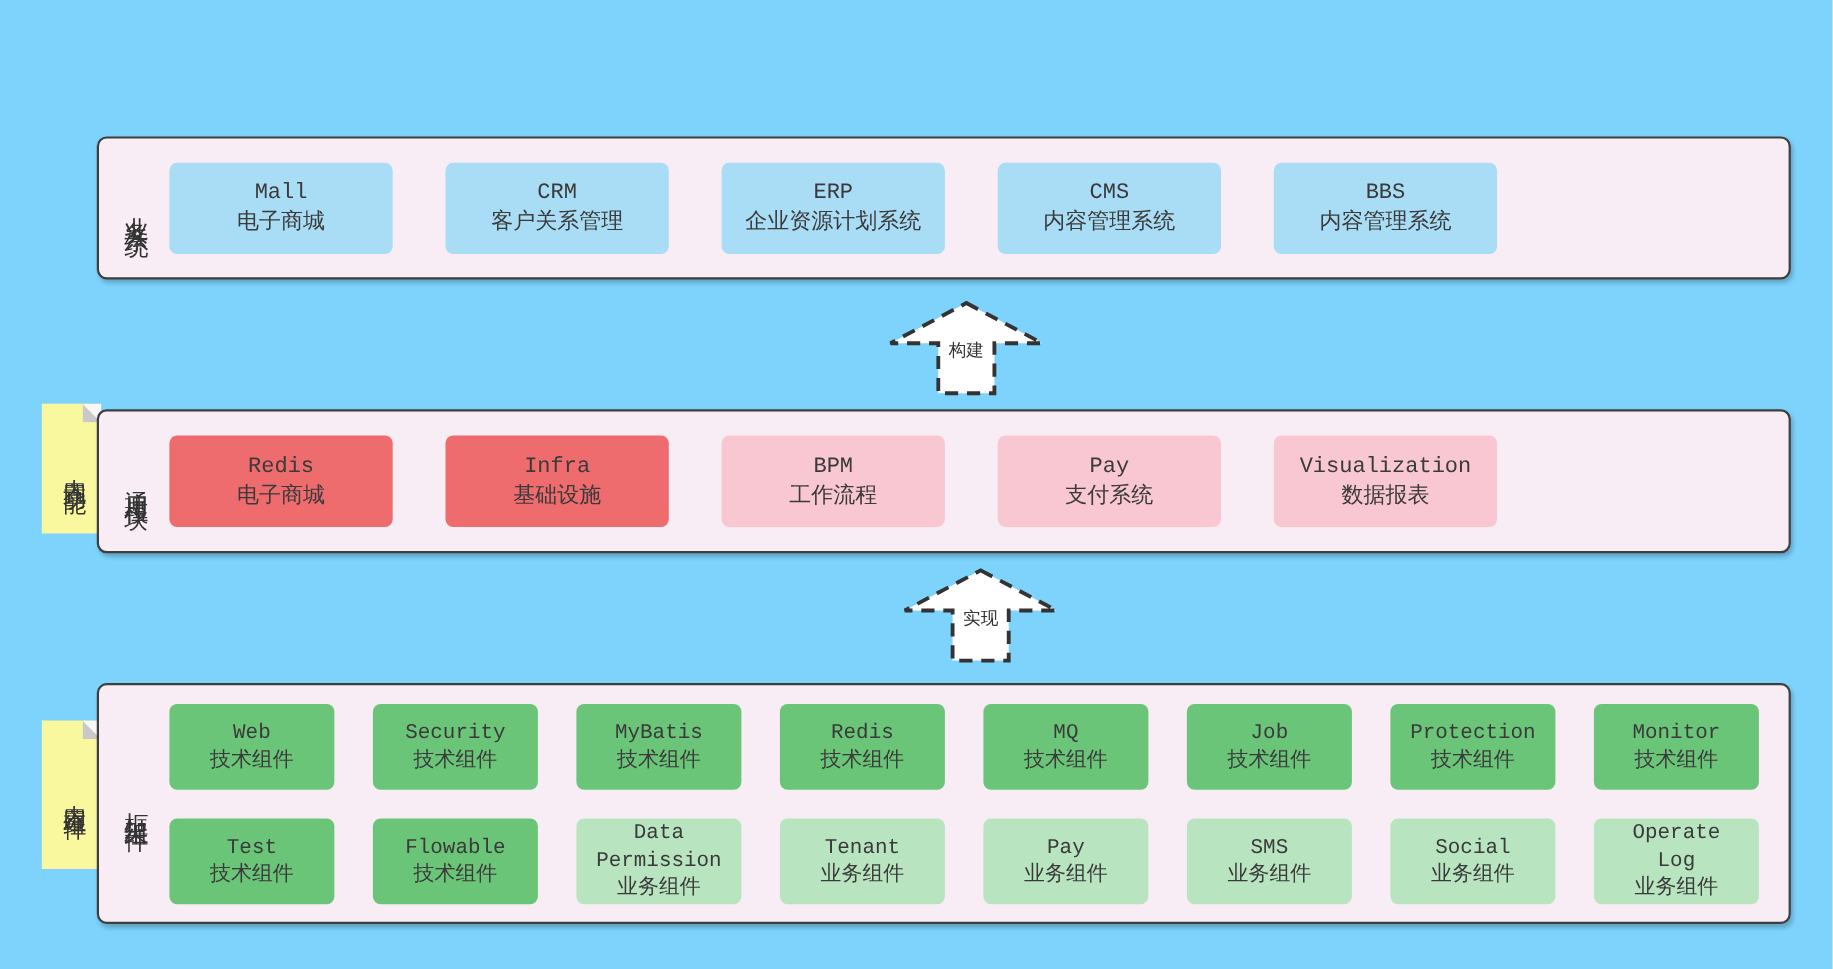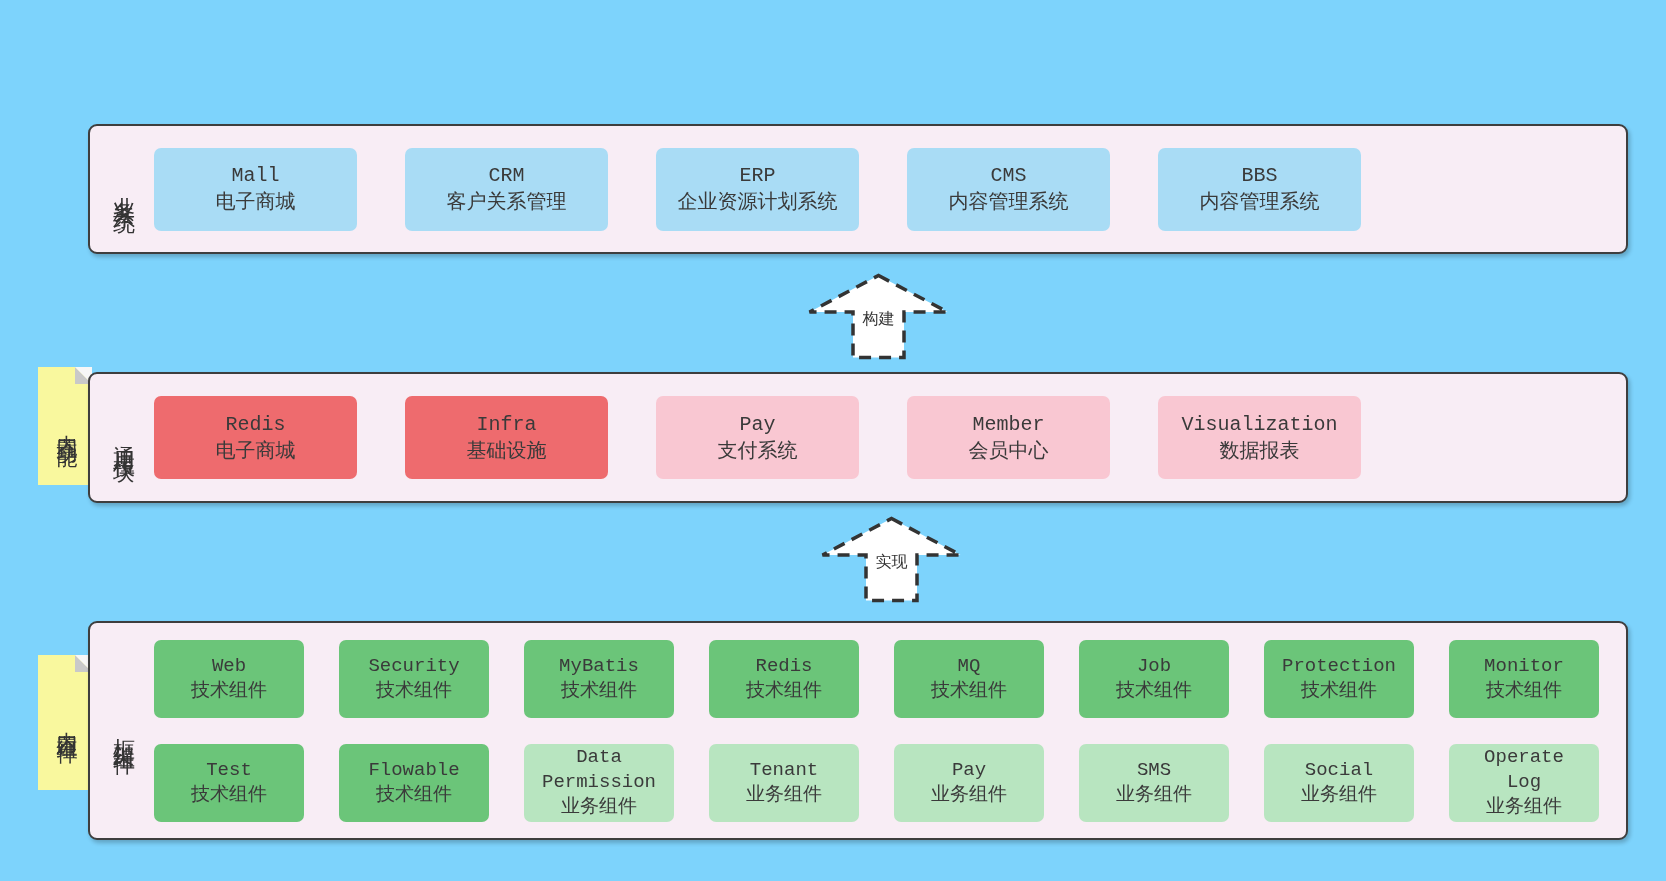--- a/index.html
+++ b/index.html
@@ -113,26 +113,26 @@
     <div class="row">
       <div class="box box-lg b-red">
         <span>Redis</span>
         <span>电子商城</span>
       </div>
       <div class="box box-lg b-red">
         <span>Infra</span>
         <span>基础设施</span>
       </div>
       <div class="box box-lg b-pink">
+        <span>BPM</span>
+        <span>工作流程</span>
+      </div>
+      <div class="box box-lg b-pink">
         <span>Pay</span>
         <span>支付系统</span>
-      </div>
-      <div class="box box-lg b-pink">
-        <span>Member</span>
-        <span>会员中心</span>
       </div>
       <div class="box box-lg b-pink">
         <span>Visualization</span>
         <span>数据报表</span>
       </div>
     </div>
   </div>
 
   <div class="arrow arrow-2">
     <svg width="143" height="87" viewBox="0 0 143 87">

